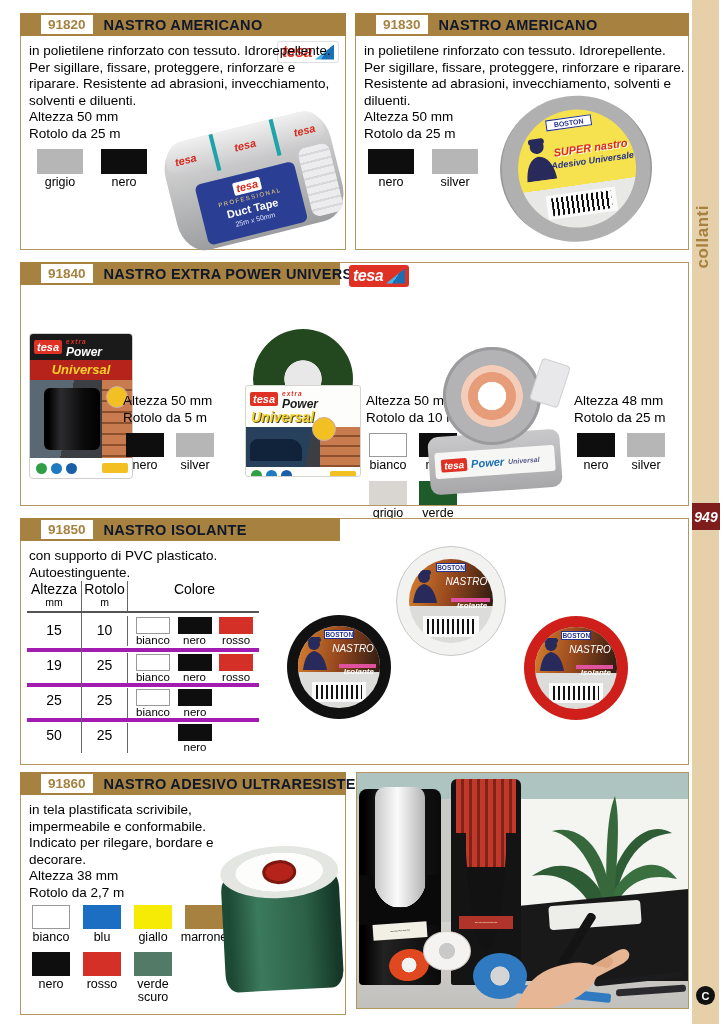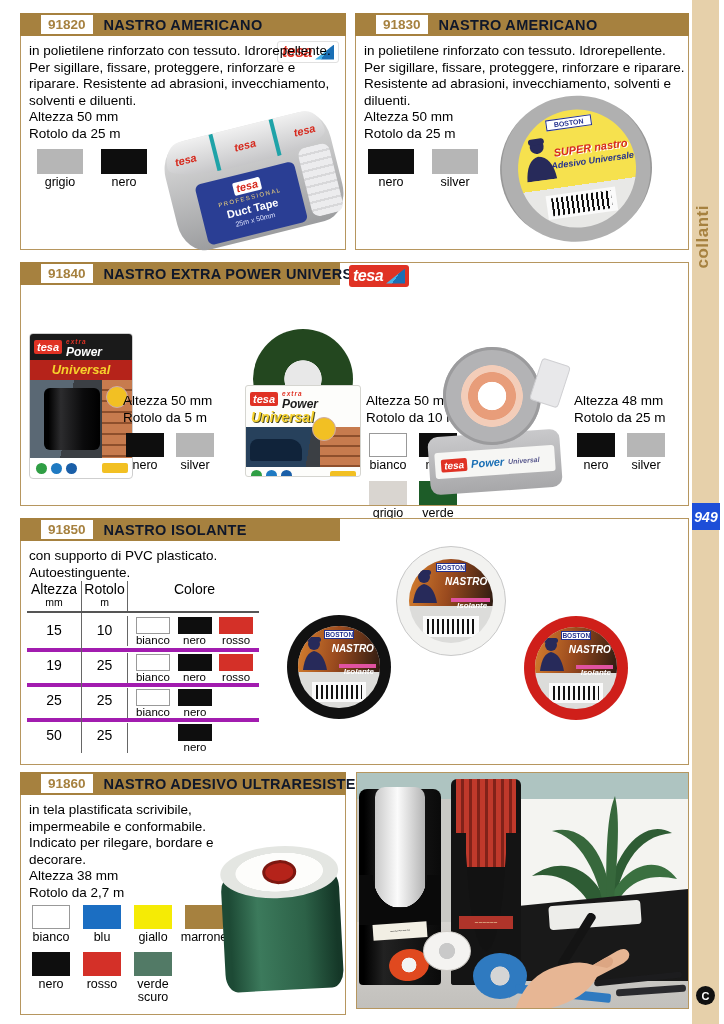--- a/index.html
+++ b/index.html
@@ -50,21 +50,21 @@
   .slots { display:flex; }
   .slot { width:42px; display:flex; flex-direction:column; align-items:center; }
   .slot.skip { visibility:hidden; }
   .tsw { width:34px; height:17px; margin-top:1px; }
   .tsw.bordered { border:1px solid #999; }
   .tsw-label { font-size:11.5px; line-height:12px; }
 
   
   .side-strip { position:absolute; left:692px; top:0; width:27px; height:1024px; background:#e6d0aa; }
   .side-label { position:absolute; top:205px; left:1px; writing-mode:vertical-rl; transform:rotate(180deg); color:#a6813f; font-weight:bold; font-size:17px; letter-spacing:.5px; }
-  .page-badge { position:absolute; top:503px; left:0; width:28px; height:27px; background:#1d4ed8; color:#fff; font-weight:bold; font-style:italic; font-size:14px; display:flex; align-items:center; justify-content:center; }
+  .page-badge { position:absolute; top:503px; left:0; width:28px; height:27px; background:#7f1d1d; color:#fff; font-weight:bold; font-style:italic; font-size:14px; display:flex; align-items:center; justify-content:center; }
   .corner-logo { position:absolute; top:986px; left:4px; width:19px; height:19px; border-radius:50%; background:#111; color:#fff; font-weight:bold; font-size:11px; display:flex; align-items:center; justify-content:center; }
 
   
   .abs { position:absolute; }
 
   
   .p-duct { right:6px; bottom:12px; width:170px; height:112px; transform:rotate(-14deg); }
   .duct-body { position:absolute; inset:0; background:linear-gradient(180deg,#dedede,#9c9d9f); border-radius:26px/32px; }
   .duct-top { position:absolute; top:0; left:4px; right:4px; height:38px; background:linear-gradient(180deg,#f0f0f0,#c6c6c8); border-radius:20px 20px 45% 45%/26px 26px 16px 16px; display:flex; justify-content:space-around; align-items:center; overflow:hidden; }
   .duct-top .mini-tesa { color:#d62b1f; font-weight:bold; font-style:italic; font-size:11px; }
@@ -129,21 +129,21 @@
   .sv-chip { background:#e03224; border-radius:2px; padding:0 3px; height:13px; display:flex; align-items:center; }
   .sv-chip span { color:#fff; font-weight:bold; font-style:italic; font-size:10px; }
   .sv-po { color:#1a6fb5; font-weight:bold; font-style:italic; font-size:11px; }
   .sv-uni { color:#5b5b8f; font-weight:bold; font-style:italic; font-size:7px; }
 
   
   .iso { position:absolute; border-radius:50%; }
   .iso-lab { position:absolute; inset:11%; border-radius:50%; overflow:hidden; background:#dcdcda; }
   .iso-top { position:absolute; top:0; left:0; right:0; height:56%; background:linear-gradient(100deg,#d8812f 0%,#9a4a1e 45%,#33201441 60%,#2e1b12 100%); background:linear-gradient(100deg,#d8812f 0%,#9a4a1e 48%,#2e1b12 100%); }
   .iso-chip { position:absolute; top:5%; left:32%; width:36%; height:10%; background:#fff; border:1px solid #23318f; color:#23318f; font-weight:bold; font-size:6.5px; text-align:center; line-height:8px; }
-  .iso-l1 { position:absolute; top:22%; right:7%; color:#fff; font-weight:bold; font-style:italic; font-size:10px; line-height:10px; text-align:center; }
+  .iso-l1 { position:absolute; top:22%; right:7%; color:#fff; font-weight:normal; font-style:italic; font-size:10px; line-height:10px; text-align:center; }
   .iso-l2 { position:absolute; top:34%; right:7%; color:#fff; font-style:italic; font-weight:bold; font-size:8px;margin-top:13px; }
   .iso-pink { position:absolute; top:46%; right:4%; width:46%; height:5%; background:#e052a0; }
   .iso-man { position:absolute; left:4%; top:12%; }
   .iso-bar { position:absolute; bottom:7%; left:17%; width:66%; height:25%; background:#fafafa; padding:3px 4px; }
   .iso-bar i { display:block; width:100%; height:100%; background:repeating-linear-gradient(90deg,#111 0 2px,#fafafa 2px 5px); }
 
   
   .p-cyl { left:200px; top:73px; width:124px; height:158px; transform:rotate(-3deg); }
   .cyl-body { position:absolute; left:2px; top:26px; width:118px; height:118px; background:linear-gradient(90deg,#1d4a35 0 6%,#3c7a5c 30%,#2c6147 70%,#153828 96%); border-radius:12px/18px; }
   .cyl-top { position:absolute; left:2px; top:0; width:118px; height:52px; border-radius:50%; background:radial-gradient(ellipse,#fdfdfb 0 52%,#e4e6e2 53% 78%,#2c6147 79%); }

